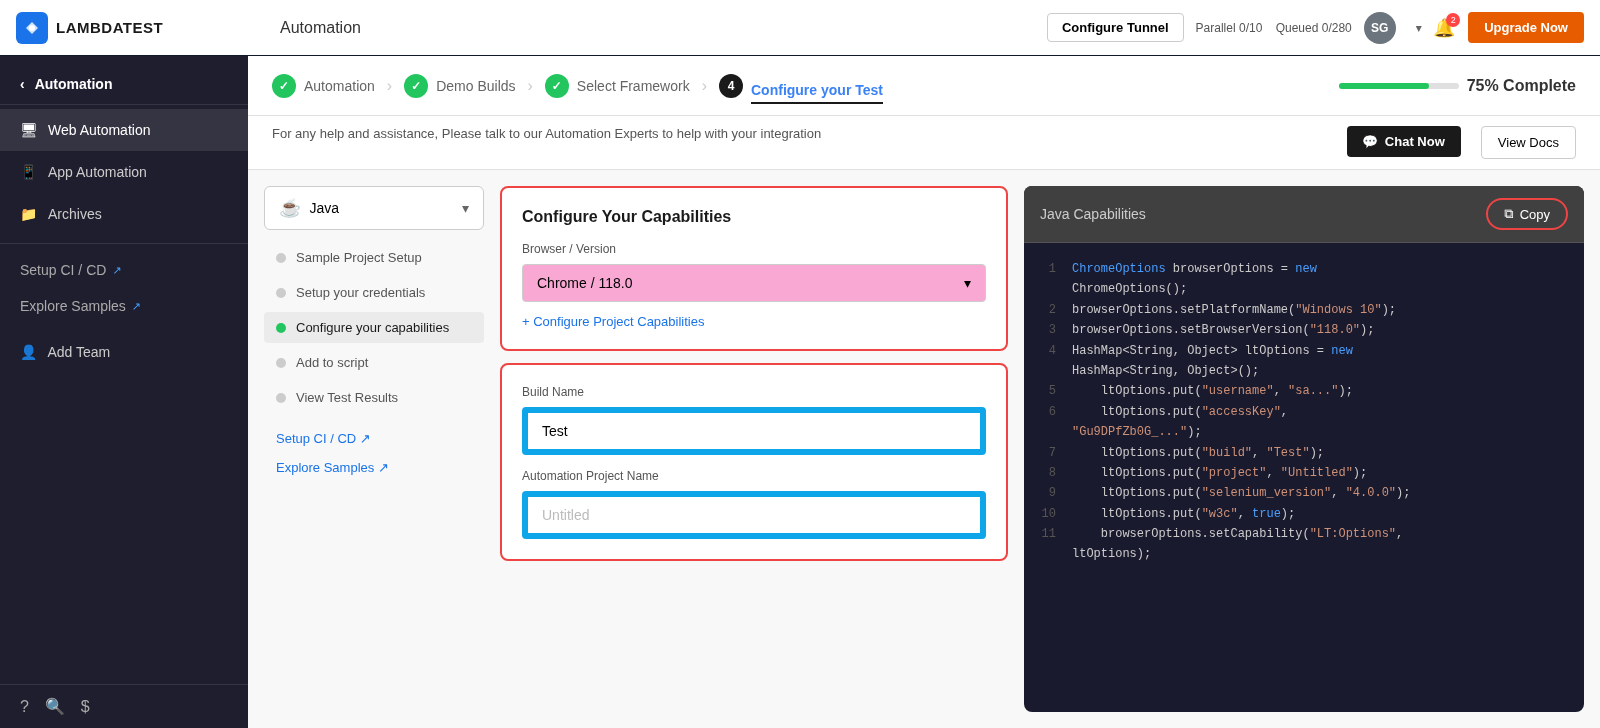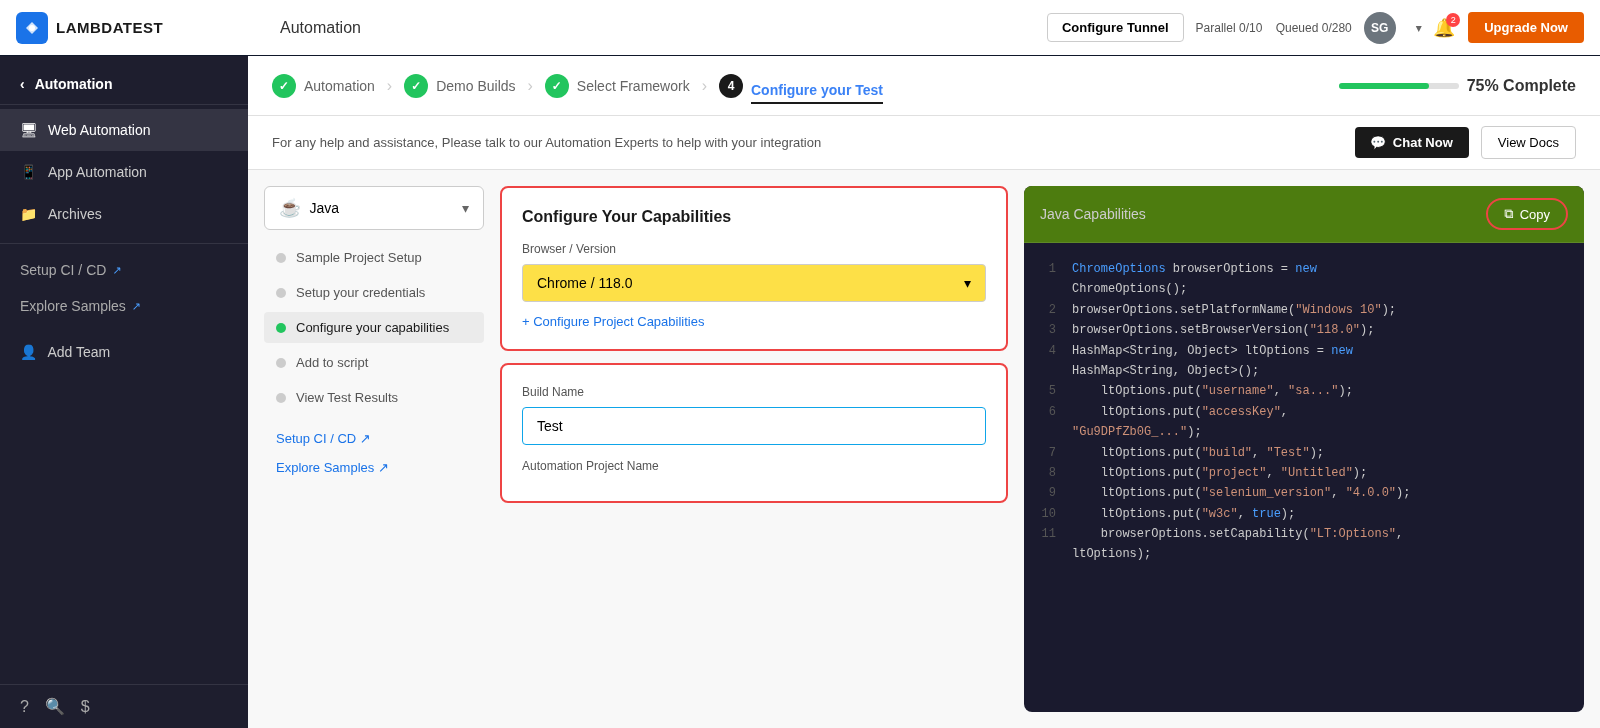--- a/index.html
+++ b/index.html
@@ -46,21 +46,21 @@
     .step-num.green { background: #22c55e; }
     .step-num.dark { background: #1a1a1a; }
     .step-arrow { margin: 0 12px; color: #ccc; font-size: 16px; }
     .step.active .step-label { font-weight: 600; color: #3b82f6; border-bottom: 2px solid #1a1a1a; padding-bottom: 4px; margin-top: 14px; }
     .progress-area { margin-left: auto; display: flex; align-items: center; gap: 8px; }
     .progress-bar-container { width: 120px; height: 6px; background: #e0e0e0; border-radius: 3px; }
     .progress-bar-fill { height: 100%; background: #22c55e; border-radius: 3px; }
     .progress-text { font-size: 16px; color: #333; font-weight: 600; }
 
     
-    .help-bar { background: #fff; border-bottom: 1px solid #e0e0e0; padding: 10px 24px; display: flex; align-items: center; gap: 12px; flex-shrink: 0; }
+    .help-bar { background: #fff; border-bottom: 1px solid #e0e0e0; padding: 10px 24px; display: flex; align-items: flex-start; gap: 20px; flex-shrink: 0; }
     .help-text { font-size: 13px; color: #555; flex: 1; }
     .chat-now-btn { display: flex; align-items: center; gap: 6px; background: #1a1a1a; color: white; border: none; padding: 8px 16px; border-radius: 4px; font-size: 13px; font-weight: 600; cursor: pointer; }
     .view-docs-btn { border: 1px solid #ccc; background: #fff; padding: 8px 16px; border-radius: 4px; font-size: 13px; cursor: pointer; }
 
     
     .three-col { display: flex; flex: 1; overflow: hidden; gap: 0; padding: 16px; gap: 16px; }
 
     
     .left-panel { width: 220px; flex-shrink: 0; display: flex; flex-direction: column; gap: 12px; }
     .lang-select { background: #fff; border: 1px solid #ccc; border-radius: 6px; padding: 10px 14px; display: flex; align-items: center; gap: 8px; cursor: pointer; font-size: 14px; font-weight: 500; }
@@ -72,30 +72,30 @@
     .step-dot { width: 10px; height: 10px; border-radius: 50%; background: #ccc; flex-shrink: 0; }
     .step-dot.green { background: #22c55e; }
     .left-links { display: flex; flex-direction: column; gap: 2px; margin-top: 0; }
     .left-link { font-size: 13px; color: #1a73e8; padding: 6px 12px; cursor: pointer; display: flex; align-items: center; gap: 4px; }
 
     
     .middle-panel { flex: 1; display: flex; flex-direction: column; gap: 12px; overflow-y: auto; }
     .config-card { background: #fff; border: 2px solid #e44; border-radius: 8px; padding: 20px; }
     .config-card-title { font-size: 16px; font-weight: 700; color: #1a1a1a; margin-bottom: 16px; }
     .field-label { font-size: 12px; color: #555; margin-bottom: 8px; font-weight: 500; }
-    .browser-select { border: 1px solid #ccc; border-radius: 4px; padding: 10px 14px; display: flex; align-items: center; justify-content: space-between; cursor: pointer; font-size: 14px; background: #fde047; }
+    .browser-select { border: 1px solid #ccc; border-radius: 4px; padding: 10px 14px; display: flex; align-items: center; justify-content: space-between; cursor: pointer; font-size: 14px; background: #f9a8d4; }
     .advanced-link { color: #1a73e8; font-size: 13px; margin-top: 12px; cursor: pointer; }
     .build-card { background: #fff; border: 2px solid #e44; border-radius: 8px; padding: 20px; }
     .build-card-title { font-size: 16px; font-weight: 700; color: #1a1a1a; margin-bottom: 16px; }
-    .text-input { border: 1px solid #0ea5e9; border-radius: 4px; padding: 10px 14px; font-size: 14px; width: 100%; outline: none; }
+    .text-input { border: 6px solid #0ea5e9; border-radius: 4px; padding: 10px 14px; font-size: 14px; width: 100%; outline: none; }
     .text-input::placeholder { color: #bbb; }
 
     
     .right-panel { width: 560px; flex-shrink: 0; background: #1a1a2e; border-radius: 8px; overflow: hidden; display: flex; flex-direction: column; }
-    .right-panel-header { display: flex; align-items: center; justify-content: space-between; padding: 12px 16px; background: #4d7c0f; border-bottom: 1px solid rgba(255,255,255,0.1); }
+    .right-panel-header { display: flex; align-items: center; justify-content: space-between; padding: 12px 16px; background: #404040; border-bottom: 1px solid rgba(255,255,255,0.1); }
     .right-panel-title { color: #ccc; font-size: 14px; }
     .copy-btn { border: 2px solid #e44; background: transparent; color: #fff; padding: 6px 16px; border-radius: 20px; font-size: 13px; cursor: pointer; display: flex; align-items: center; gap: 6px; }
     .code-area { padding: 16px; overflow-y: auto; flex: 1; font-family: 'Courier New', monospace; font-size: 12px; line-height: 1.7; }
     .code-line { display: flex; gap: 16px; }
     .line-num { color: #555; min-width: 16px; text-align: right; flex-shrink: 0; }
     .line-code { color: #ccc; white-space: pre; }
     .kw-blue { color: #4a9eff; }
     .kw-string { color: #ce9178; }
   </style>
 </head>
@@ -259,20 +259,21 @@
             <span>Chrome / 118.0</span>
             <span>▾</span>
           </div>
           <div class="advanced-link">+ Configure Project Capabilities</div>
         </div>
         <div class="build-card">
           <div class="field-label">Build Name</div>
           <input class="text-input" type="text" value="Test" style="">
           <div style="height:14px;"></div>
           <div class="field-label">Automation Project Name</div>
+          <input class="text-input" type="text" placeholder="Untitled" style="">
         </div>
       </div>
 
       <div class="right-panel">
         <div class="right-panel-header">
           <span class="right-panel-title">Java Capabilities</span>
           <button class="copy-btn">
             <span>⧉</span>
             <span>Copy</span>
           </button>

